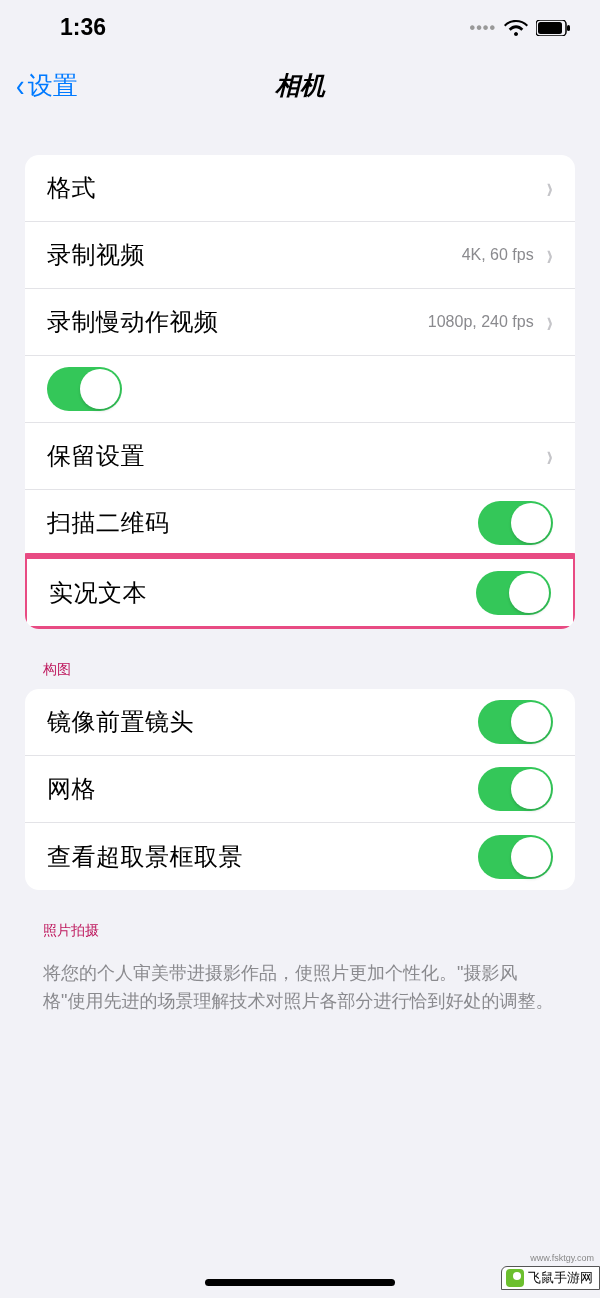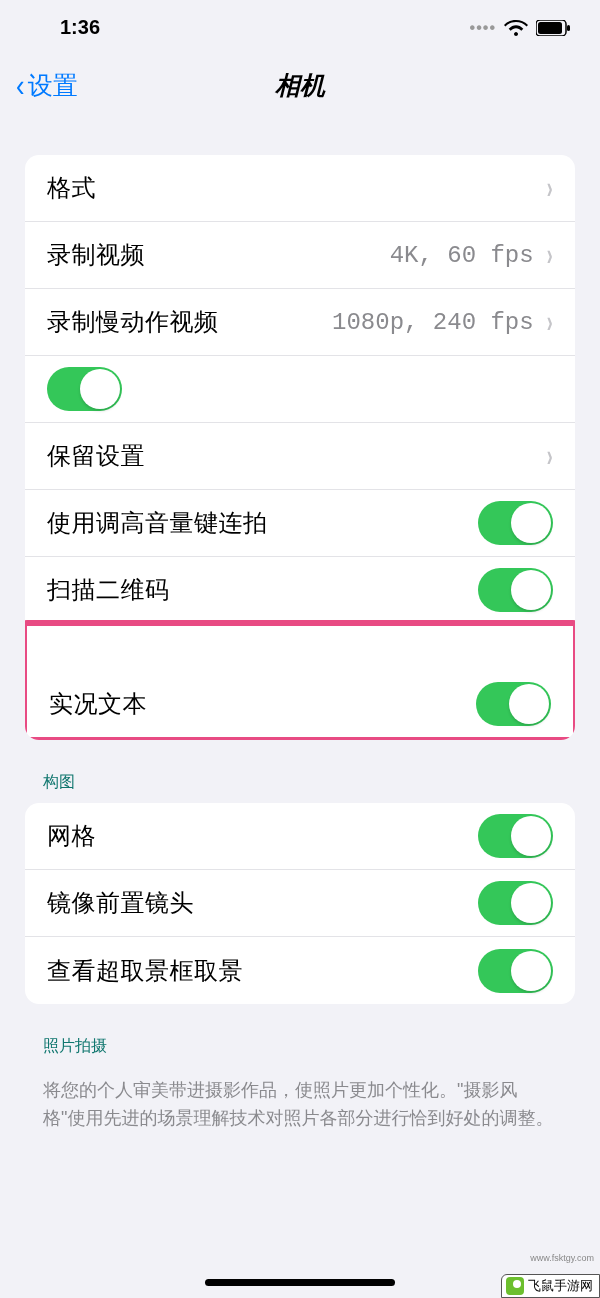--- a/index.html
+++ b/index.html
@@ -17,21 +17,21 @@
       overflow: hidden;
     }
     .status-bar {
       height: 55px;
       display: flex;
       justify-content: space-between;
       align-items: center;
       padding: 0 30px 0 60px;
     }
     .time {
-      font-size: 20px;
+      font-size: 23px;
       font-weight: 600;
       color: #000;
     }
     .status-right {
       display: flex;
       align-items: center;
       gap: 8px;
     }
     .dots {
       letter-spacing: 1px;
@@ -72,22 +72,22 @@
     }
     .content {
       padding: 40px 25px 0 25px;
     }
     .group {
       background: #fff;
       border-radius: 14px;
       overflow: hidden;
     }
     .group-header {
-      font-size: 16px;
-      color: #0f766e;
+      font-size: 14px;
+      color: #be185d;
       padding: 0 18px 10px 18px;
       margin-top: 32px;
     }
     .row {
       display: flex;
       align-items: center;
       justify-content: space-between;
       padding: 0 22px;
       height: 67px;
       border-bottom: 1px solid #e3e3e7;
@@ -98,23 +98,22 @@
       font-size: 24px;
       color: #000;
       letter-spacing: 0.5px;
     }
     .row-right {
       display: flex;
       align-items: center;
       gap: 12px;
     }
     .row-value {
-      font-size: 24px;
+      font-size: 16px;
       color: #8a8a8e;
-      font-family: Liberation Mono, monospace;
     }
     .chevron {
       color: #c5c5c9;
       font-size: 22px;
       font-weight: 600;
       transform: scaleY(1.4) scaleX(0.8);
     }
     .toggle {
       width: 75px;
       height: 44px;
@@ -153,21 +152,21 @@
       left: 50%;
       transform: translateX(-50%);
       width: 190px;
       height: 7px;
       background: #000;
       border-radius: 4px;
     }
     .watermark {
       position: absolute;
       right: 0;
-      bottom: 0;
+      bottom: 8px;
       background: #fff;
       border: 1px solid #555;
       border-radius: 6px 0 0 0;
       padding: 2px 6px 2px 4px;
       display: flex;
       align-items: center;
       gap: 4px;
       font-size: 13px;
     }
     .wm-icon {
@@ -237,43 +236,39 @@
     <div class="row">
       <div class="toggle"></div>
     </div>
     <div class="row">
       <span class="row-label">保留设置</span>
       <div class="row-right">
           <span class="chevron">›</span>
         </div>
     </div>
     <div class="row">
-      <span class="row-label">使用调高音量键连拍</span>
-      <div class="toggle"></div>
-    </div>
-    <div class="row">
       <span class="row-label">扫描二维码</span>
       <div class="toggle"></div>
     </div>
     <div class="highlight-box">
-      <div class="row" style="border-bottom:none;margin-top:44px;">
+      <div class="row" style="border-bottom:none;">
         <span class="row-label">实况文本</span>
         <div class="toggle"></div>
       </div>
     </div>
   </div>
 
   <div class="group-header">构图</div>
   <div class="group">
     <div class="row">
+      <span class="row-label">镜像前置镜头</span>
+      <div class="toggle"></div>
+    </div>
+    <div class="row">
       <span class="row-label">网格</span>
-      <div class="toggle"></div>
-    </div>
-    <div class="row">
-      <span class="row-label">镜像前置镜头</span>
       <div class="toggle"></div>
     </div>
     <div class="row">
       <span class="row-label">查看超取景框取景</span>
       <div class="toggle"></div>
     </div>
   </div>
 
   <div class="group-header">照片拍摄</div>
   <div class="group-footer">将您的个人审美带进摄影作品，使照片更加个性化。"摄影风格"使用先进的场景理解技术对照片各部分进行恰到好处的调整。</div>

